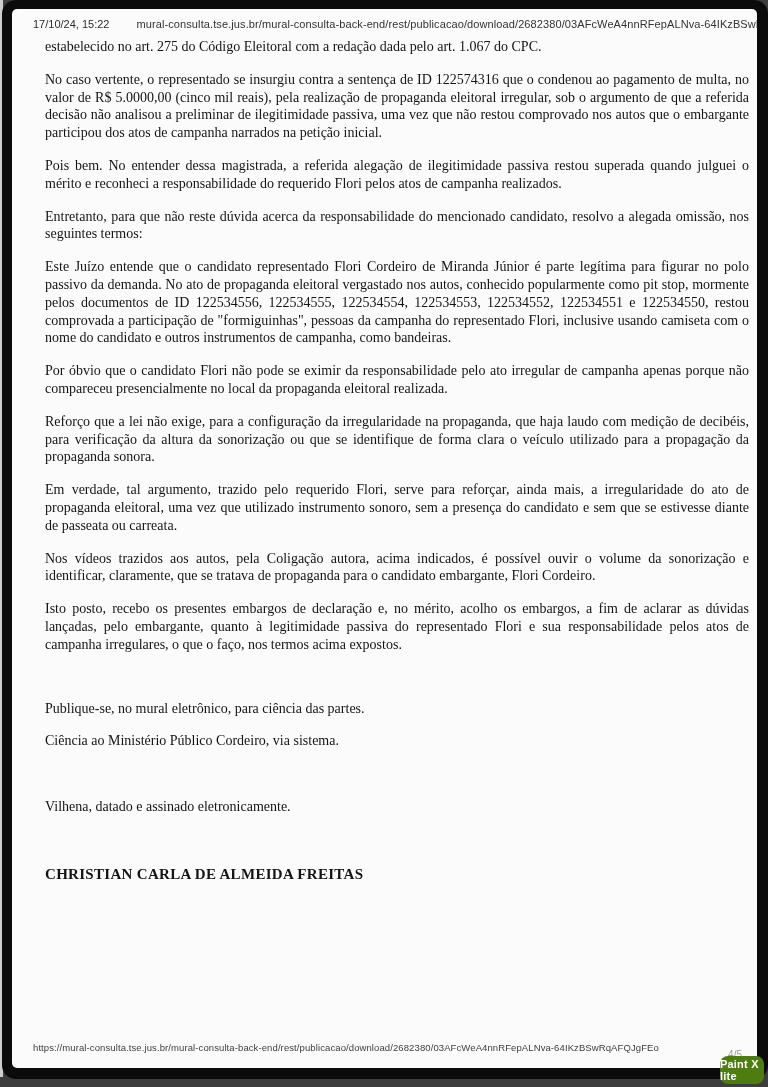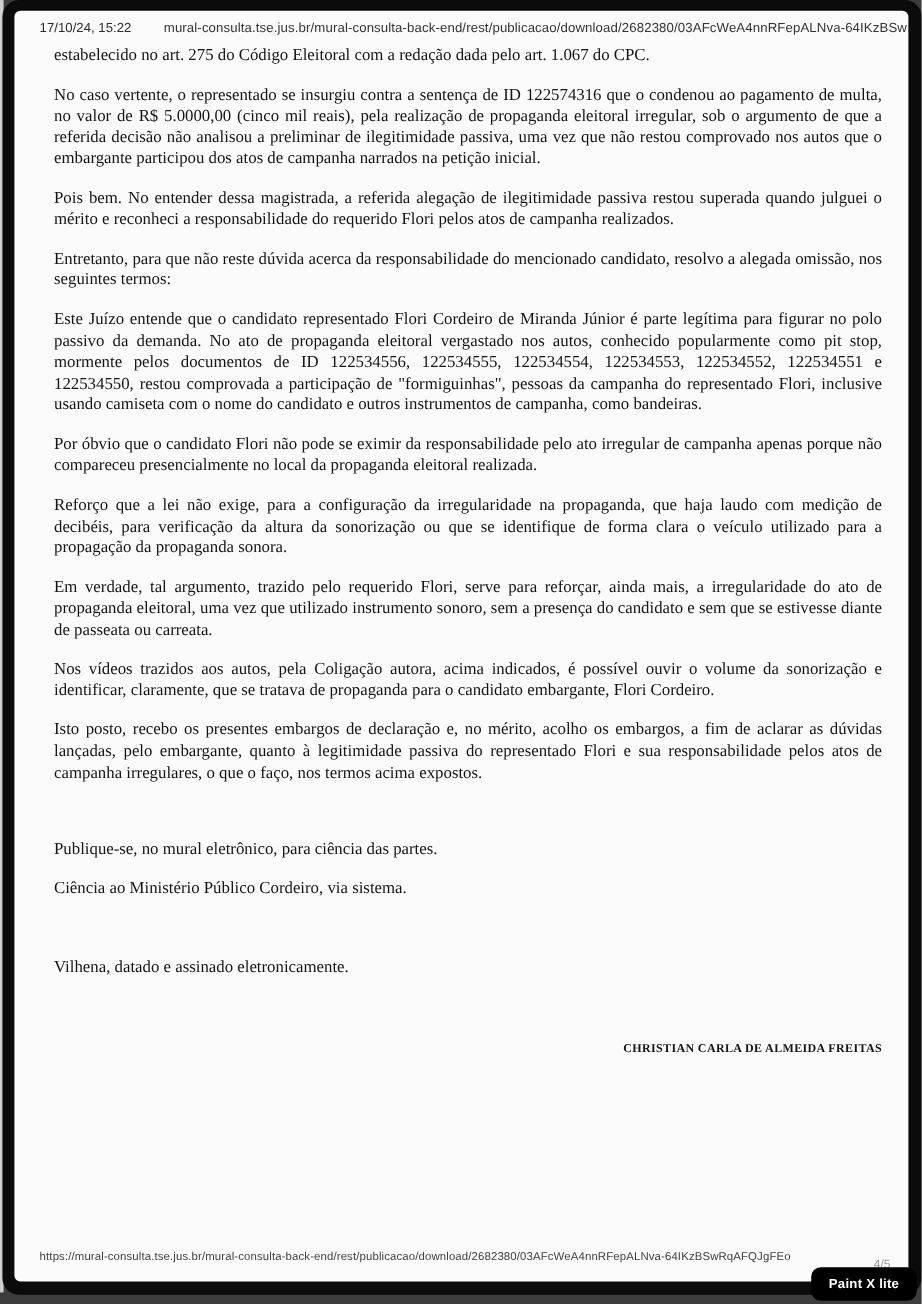--- a/index.html
+++ b/index.html
@@ -24,49 +24,49 @@
   }
   .print-header {
     display: flex; align-items: baseline;
     padding: 9px 20px 0 21px;
     font-family: "Liberation Sans", sans-serif;
     font-size: 11px; font-weight: 500; color: #2d2d2d;
     white-space: nowrap; overflow: hidden;
   }
   .print-header .header-url { margin-left: 27px; color: #333; letter-spacing: 0.1px; }
   .content {
-    padding: 8px 22px 0 33px;
+    padding: 8px 8px 0 33px;
     font-size: 14px; line-height: 17.8px; color: #141414;
     text-align: justify;
   }
   .para { margin-top: 15px; }
   .para.first { margin-top: 0; }
   .para.gap-a { margin-top: 46px; }
   .para.gap-b { margin-top: 48px; }
   .para.gap-c { margin-top: 50px; }
   .para.signature {
-    font-weight: bold; font-size: 10px; letter-spacing: 0.3px;
-    text-align: right;
+    font-weight: bold; font-size: 15px; letter-spacing: 0.3px;
+    text-align: left;
   }
   .print-footer {
     position: absolute; left: 0; right: 0; bottom: 15px;
     padding-left: 21px;
     font-family: "Liberation Sans", sans-serif;
     font-size: 9.5px; color: #3e3e3e;
     white-space: nowrap; overflow: hidden; letter-spacing: 0.1px;
   }
   .page-indicator {
     position: absolute; right: 26px; bottom: 27px;
     font-family: "Liberation Sans", sans-serif;
     font-size: 10px; color: #9a9a9a; z-index: 3;
   }
   .watermark-badge {
     position: absolute; right: 4px; bottom: 3px;
-    width: 88px; height: 28px; border-radius: 8px;
-    background: #000000;
+    width: 44px; height: 28px; border-radius: 8px;
+    background: #4d7c0f;
     display: flex; align-items: center; justify-content: center;
     font-family: "Liberation Sans", sans-serif;
     font-size: 11px; font-weight: bold; color: #ffffff;
     z-index: 4; letter-spacing: 0.2px;
   }
 </style>
 </head>
 <body>
 
 <div class="left-edge"></div>

